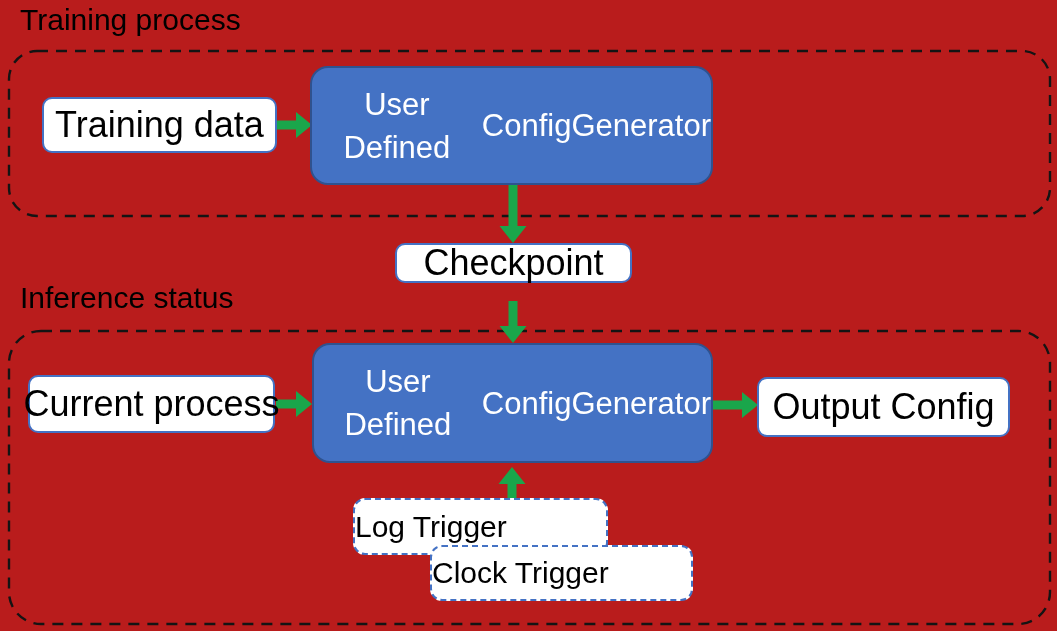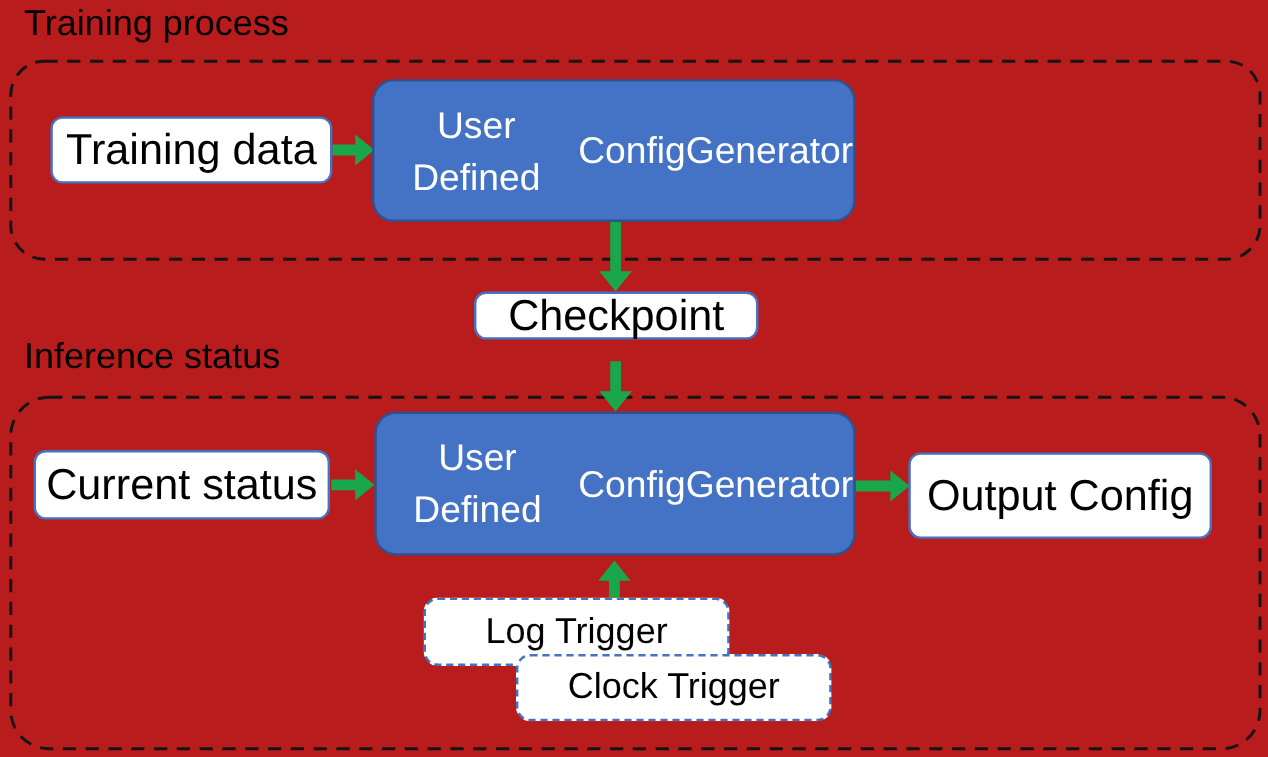--- a/index.html
+++ b/index.html
@@ -68,31 +68,31 @@
     line-height: 43px;
     z-index: 2;
   }
   .trigger-box {
     position: absolute;
     background: #ffffff;
     border: 2.5px dashed var(--io-box-border);
     border-radius: 12px;
     display: flex;
     align-items: center;
-    justify-content: center;
+    justify-content: flex-start;
     font-size: 30px;
     color: var(--text-dark);
     white-space: nowrap;
   }
   #training-data-box   { left: 42px;  top: 97px;  width: 235px; height: 56px; }
   #training-gen-box    { left: 310px; top: 66px;  width: 403px; height: 119px; }
   #checkpoint-box      { left: 395px; top: 243px; width: 237px; height: 40px; }
   #current-status-box  { left: 28px;  top: 375px; width: 247px; height: 58px; }
   #inference-gen-box   { left: 312px; top: 343px; width: 401px; height: 120px; }
-  #output-config-box   { left: 757px; top: 377px; width: 253px; height: 72px; }
+  #output-config-box   { left: 757px; top: 377px; width: 253px; height: 60px; }
   #log-trigger-box     { left: 353px; top: 498px; width: 255px; height: 57px; z-index: 3; }
   #clock-trigger-box   { left: 430px; top: 545px; width: 263px; height: 56px; z-index: 4; }
   #training-title  { left: 20px; top: 3px; }
   #inference-title { left: 20px; top: 281px; }
   .dashed-rect {
     fill: none;
     stroke: var(--container-dash);
     stroke-width: 2.4;
     stroke-dasharray: 11 8;
   }
@@ -135,21 +135,21 @@
   <div class="gen-box" id="training-gen-box">
     <span>User Defined</span>
     <span>ConfigGenerator</span>
   </div>
 
   <div class="io-box" id="checkpoint-box">
     <span>Checkpoint</span>
   </div>
 
   <div class="io-box" id="current-status-box">
-    <span>Current status</span>
+    <span>Current process</span>
   </div>
 
   <div class="gen-box" id="inference-gen-box">
     <span>User Defined</span>
     <span>ConfigGenerator</span>
   </div>
 
   <div class="io-box" id="output-config-box">
     <span>Output Config</span>
   </div>

